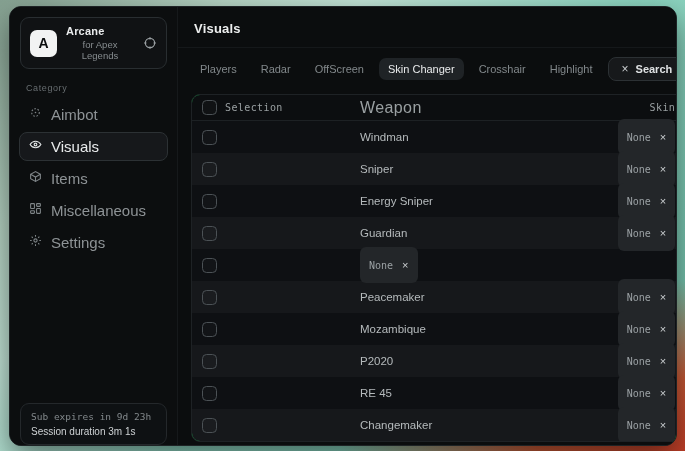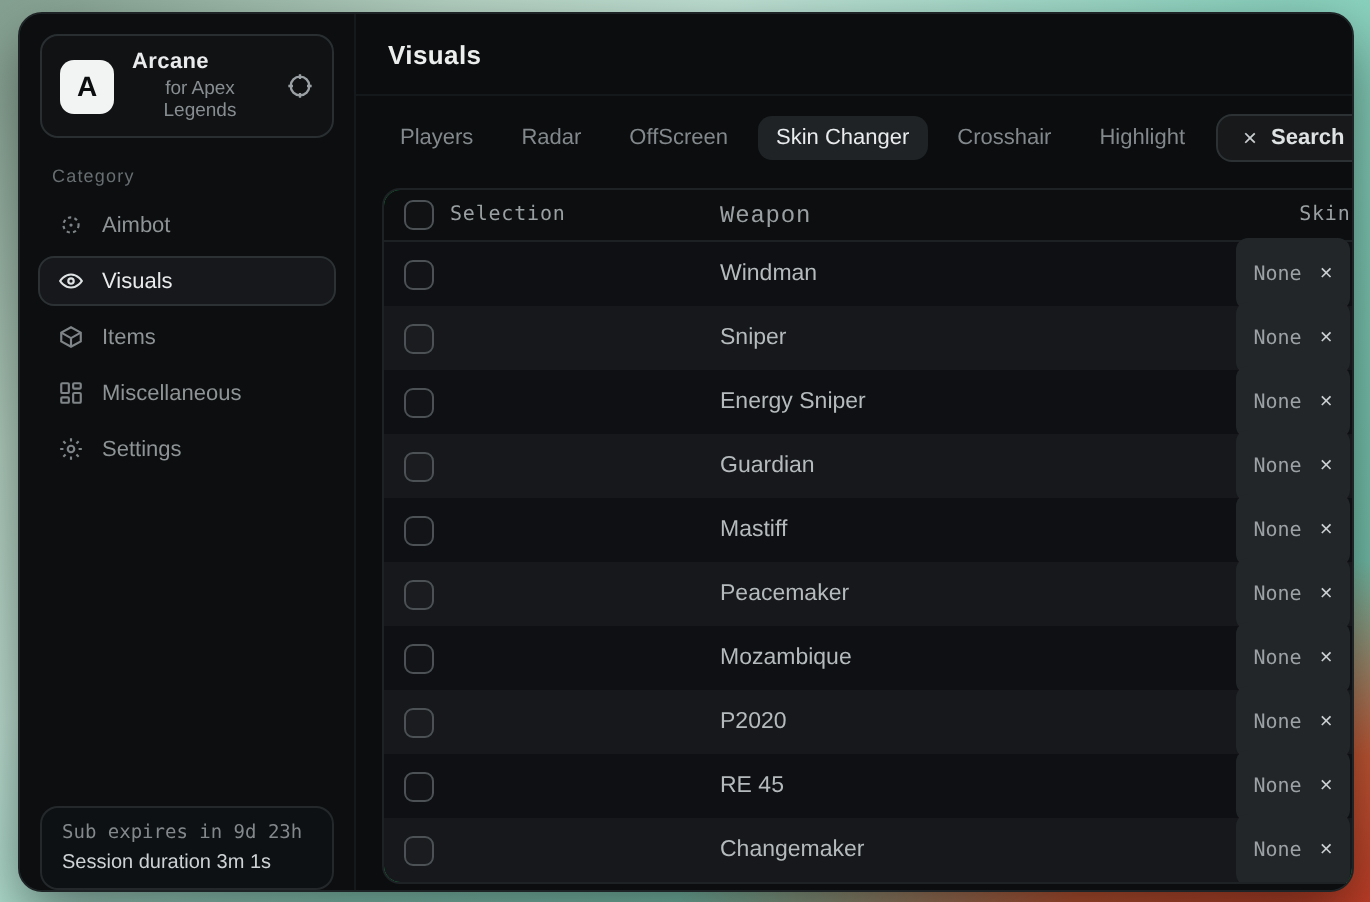--- a/index.html
+++ b/index.html
@@ -27,21 +27,21 @@
     width:27px; height:27px; border-radius:7px; background:#f2f3f3; color:#0b0d0e;
     font-weight:bold; font-size:14px; display:flex; align-items:center; justify-content:center; flex-shrink:0;
   }
   .app-titles { flex:1; min-width:0; }
   .app-name { font-size:11px; font-weight:bold; color:#e9ebec; letter-spacing:.2px; }
   .app-sub { font-size:9.5px; color:#878d90; margin-top:2px;text-align:center; }
   .app-card .icon { color:#9aa0a3; display:flex; }
   .category-label { margin:14px 16px 7px; font-size:9px; color:#676d70; letter-spacing:.6px; }
   .nav-item {
     margin:3px 9px; padding:5px 9px; border:1px solid transparent; border-radius:8px;
-    display:flex; align-items:flex-end; gap:9px; color:#8e9396; font-size:11px; cursor:default;
+    display:flex; align-items:flex-start; gap:9px; color:#8e9396; font-size:15px; cursor:default;
   }
   .nav-item .icon { display:flex; color:#7e8487; }
   .nav-item.active { background:#16181b; border-color:#2c3134; color:#e9ebec; }
   .nav-item.active .icon { color:#dfe2e3; }
   .session-card {
     position:absolute; left:10px; right:10px; bottom:0;
     border:1px solid #24282b; border-radius:9px; background:#0e1113; padding:7px 10px;
   }
   .session-line1 { font-family:"DejaVu Sans Mono", monospace; font-size:9.5px; color:#82888b; }
   .session-line2 { font-size:10px; color:#ced2d4; margin-top:4px; }
@@ -65,21 +65,21 @@
   }
   .thead {
     height:26px; display:flex; align-items:center; background:#0c0e10;
     border-bottom:1px solid #1d2124;
     font-family:"DejaVu Sans Mono", monospace; font-size:10px; color:#9aa0a2; letter-spacing:.4px;
   }
   .trow { height:32px; display:flex; align-items:center; background:#0e1013; }
   .trow.alt { background:#16181b; }
   .cell-select { width:168px; flex-shrink:0; display:flex; align-items:center; gap:8px; padding-left:10px; }
   .cell-weapon { flex:1; font-size:11.5px; color:#b5babc; }
-  .thead .cell-weapon { font-size:12px; color:#9aa0a2; font-family:Liberation Mono, monospace; }
+  .thead .cell-weapon { font-size:16px; color:#9aa0a2; font-family:Liberation Sans, sans-serif; }
   .cell-skin { padding-right:10px; display:flex; align-items:center; }
   .checkbox {
     width:15px; height:15px; border:1.5px solid #4b5155; border-radius:4.5px;
     background:rgba(255,255,255,.02); flex-shrink:0;
   }
   .chip {
     display:flex; align-items:center; gap:9px; background:#232629; border-radius:6px;
     padding:3px 9px; height:36px;
   }
   .chip .chip-label { font-family:"DejaVu Sans Mono", monospace; font-size:10px; color:#9ba1a4; }
@@ -249,21 +249,20 @@
                 <span class="chip-label">None</span>
                 <span class="x">×</span>
               </div>
             </div>
           </div>
 
           <div class="trow">
             <div class="cell-select">
               <span class="checkbox"></span>
             </div>
-            <div class="cell-weapon">Mastiff</div>
             <div class="cell-skin">
               <div class="chip">
                 <span class="chip-label">None</span>
                 <span class="x">×</span>
               </div>
             </div>
           </div>
 
           <div class="trow alt">
             <div class="cell-select">

